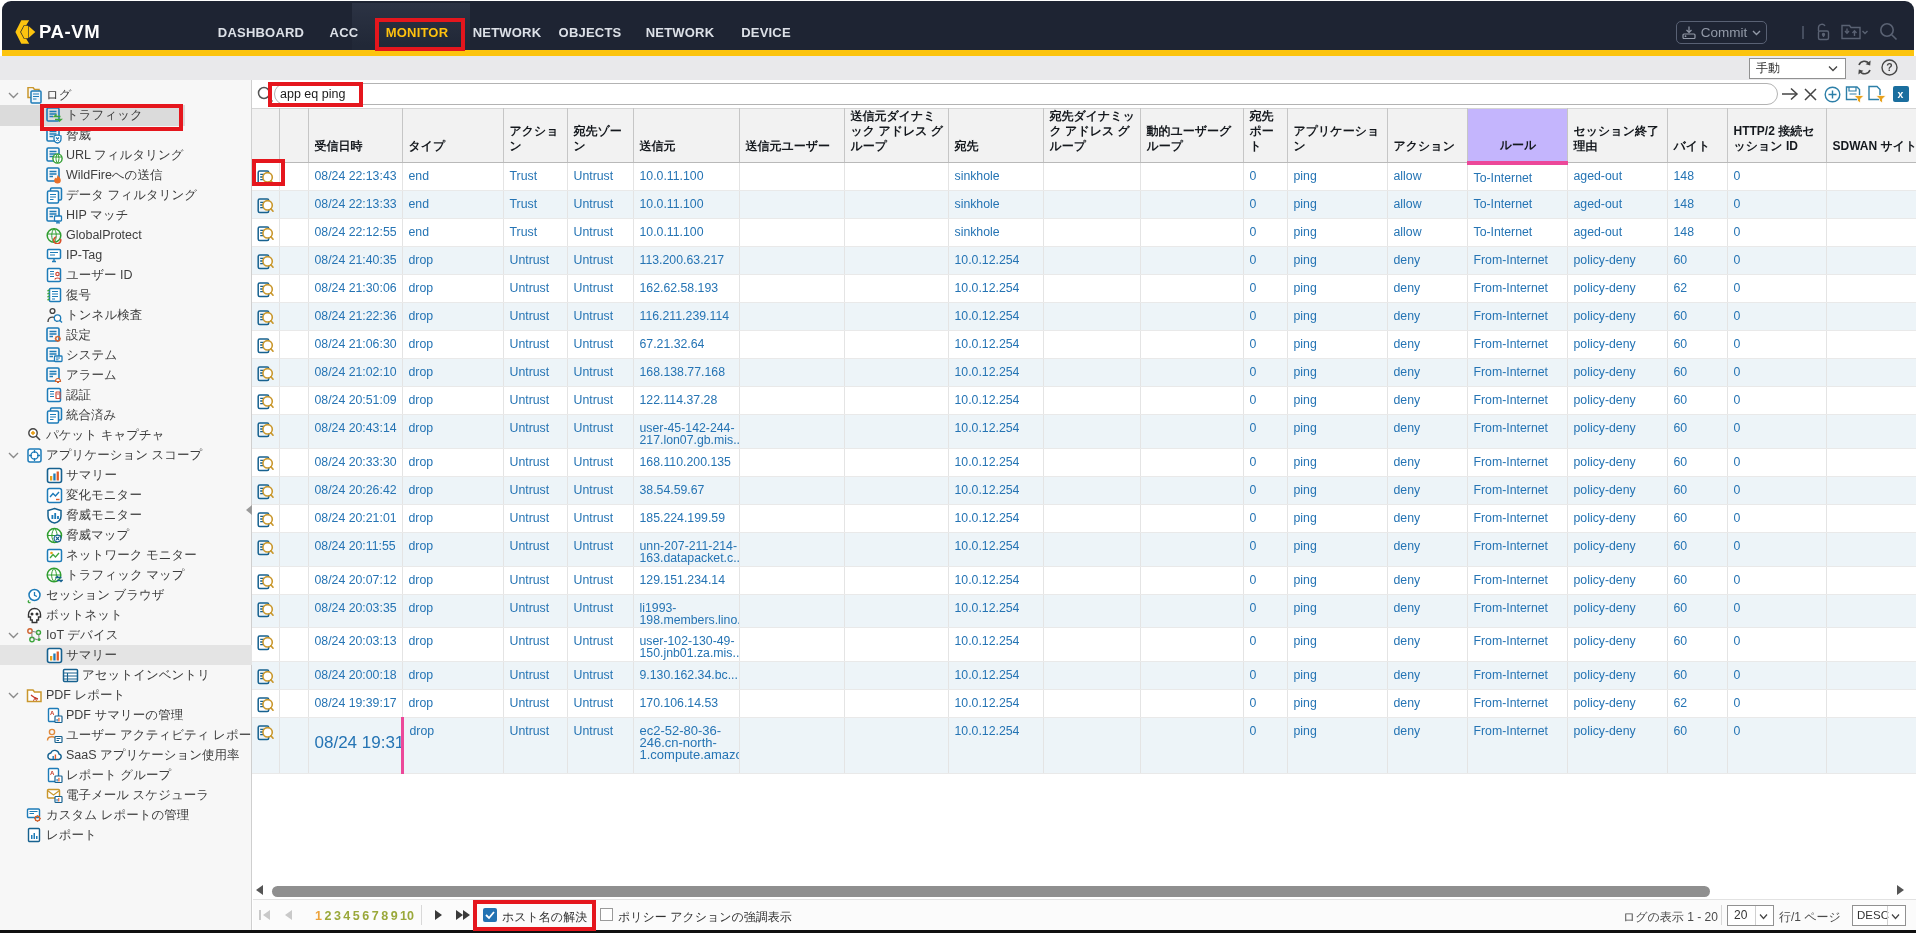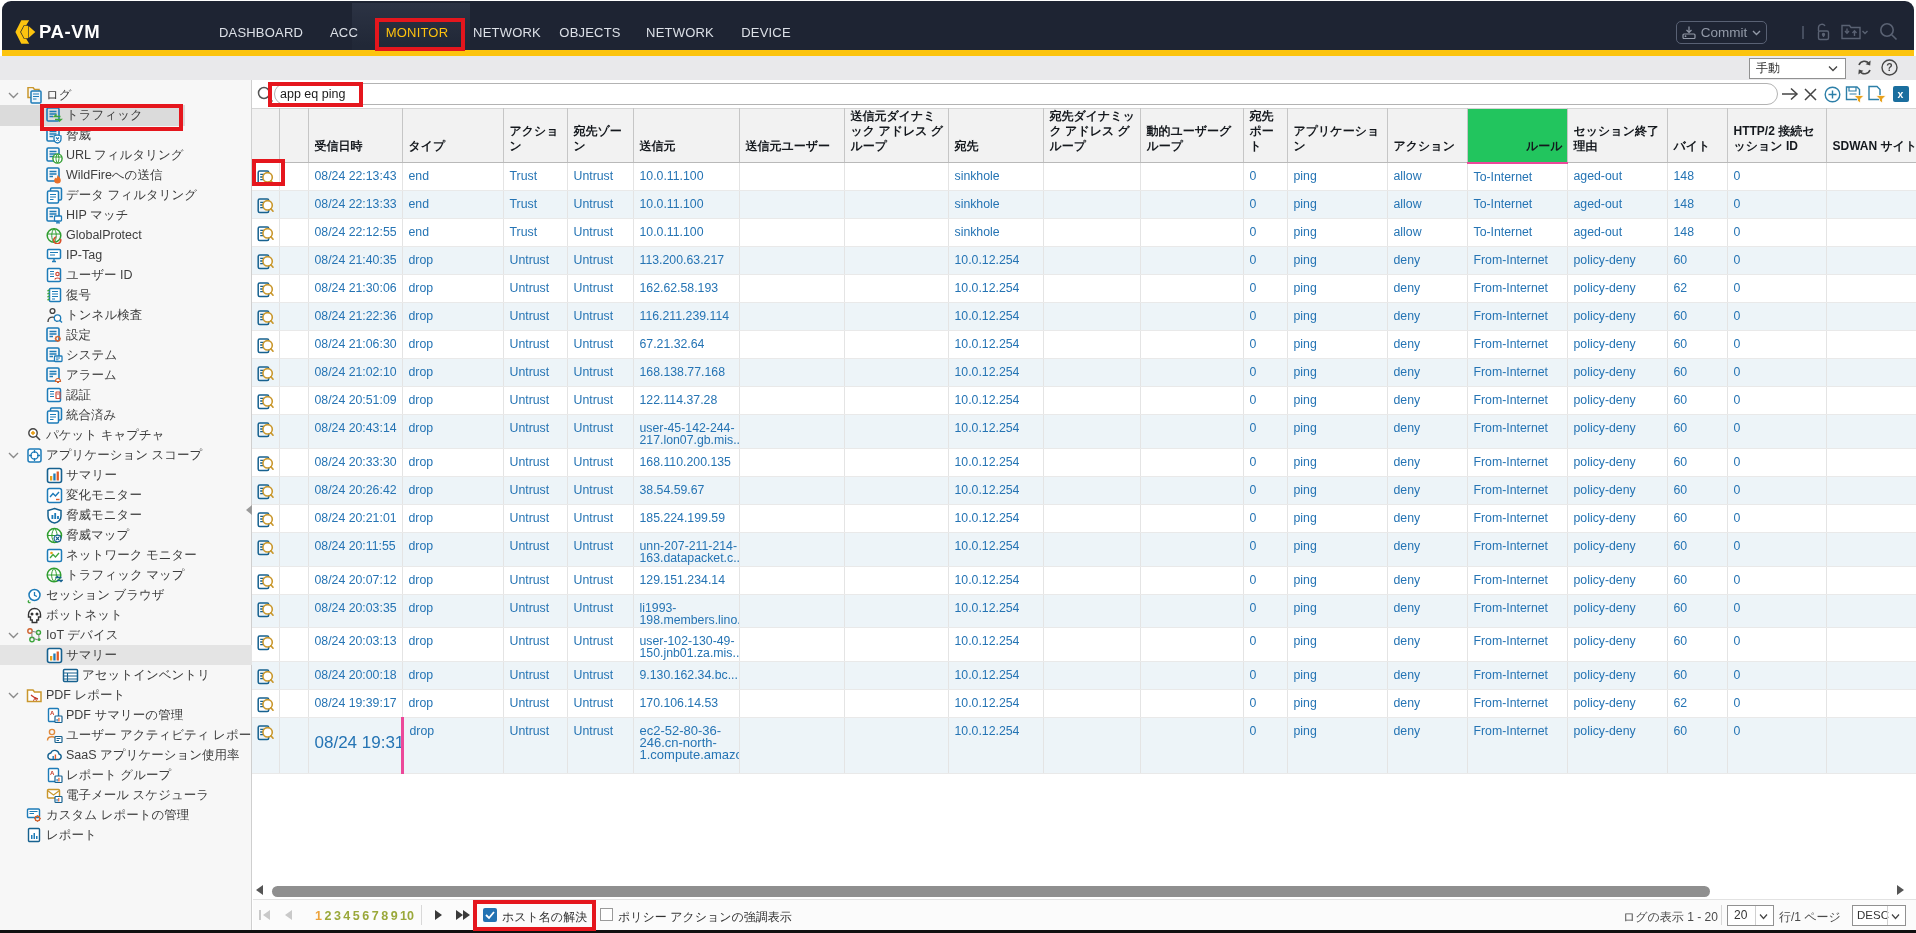--- a/index.html
+++ b/index.html
@@ -3,21 +3,21 @@
 <style>
 *{margin:0;padding:0;box-sizing:border-box}
 html,body{width:1916px;height:933px;overflow:hidden;background:#fff}
 body{font-family:"Liberation Sans",sans-serif;position:relative}
 #app{position:absolute;left:0;top:0;width:1916px;height:933px;overflow:hidden}
 .abs{position:absolute}
 .nav{left:2px;top:1px;width:1912px;height:49px;background:#1e2433;border-radius:9px 9px 0 0}
 .ybar{left:2px;top:50px;width:1912px;height:6px;background:#fcc40f}
 .toolbar{left:0;top:56px;width:1916px;height:24px;background:#e9e9eb}
 .sidebar{left:0;top:80px;width:252px;height:850px;background:#f7f7f7;border-right:1px solid #cfcfcf}
-.tab{top:0;height:50px;line-height:66px;font-size:13px;font-weight:400;letter-spacing:.2px;color:#dce0e7;transform:translateX(-50%)}
+.tab{top:0;height:50px;line-height:66px;font-size:13px;font-weight:700;letter-spacing:.2px;color:#dce0e7;transform:translateX(-50%)}
 .tab.on{color:#fec20e}
 .tabhl{left:352px;top:3px;width:118px;height:47px;background:linear-gradient(180deg,#2c3344,#212837 90%)}
 .ti{font-size:12.5px;color:#3e3e3e;line-height:20px;white-space:nowrap}
 .redbox{border:4px solid #e5161d;z-index:60}
 .th{font-size:12px;font-weight:700;color:#14181d}
 .blue{color:#2574b4}
 table{border-collapse:collapse;table-layout:fixed}
 td,th{overflow:hidden}
 .ftxt{font-size:12px;color:#4a4a4a}
 .sel{background:#fff;border:1px solid #919191;font-size:12px;color:#333}
@@ -506,21 +506,21 @@
           <th class="th" style="background:#f2f2f2;border-right:1px solid #c6c6c6;border-bottom:1px solid #b9b9b9;border-top:1px solid #d5d5d5;vertical-align:bottom;text-align:left;padding:0 4px 8px 6px;line-height:15px;font-weight:700">宛先ゾーン</th>
           <th class="th" style="background:#f2f2f2;border-right:1px solid #c6c6c6;border-bottom:1px solid #b9b9b9;border-top:1px solid #d5d5d5;vertical-align:bottom;text-align:left;padding:0 4px 8px 6px;line-height:15px;font-weight:700">送信元</th>
           <th class="th" style="background:#f2f2f2;border-right:1px solid #c6c6c6;border-bottom:1px solid #b9b9b9;border-top:1px solid #d5d5d5;vertical-align:bottom;text-align:left;padding:0 4px 8px 6px;line-height:15px;font-weight:700">送信元ユーザー</th>
           <th class="th" style="background:#f2f2f2;border-right:1px solid #c6c6c6;border-bottom:1px solid #b9b9b9;border-top:1px solid #d5d5d5;vertical-align:bottom;text-align:left;padding:0 4px 8px 6px;line-height:15px;font-weight:700">送信元ダイナミック アドレス グループ</th>
           <th class="th" style="background:#f2f2f2;border-right:1px solid #c6c6c6;border-bottom:1px solid #b9b9b9;border-top:1px solid #d5d5d5;vertical-align:bottom;text-align:left;padding:0 4px 8px 6px;line-height:15px;font-weight:700">宛先</th>
           <th class="th" style="background:#f2f2f2;border-right:1px solid #c6c6c6;border-bottom:1px solid #b9b9b9;border-top:1px solid #d5d5d5;vertical-align:bottom;text-align:left;padding:0 4px 8px 6px;line-height:15px;font-weight:700">宛先ダイナミック アドレス グループ</th>
           <th class="th" style="background:#f2f2f2;border-right:1px solid #c6c6c6;border-bottom:1px solid #b9b9b9;border-top:1px solid #d5d5d5;vertical-align:bottom;text-align:left;padding:0 4px 8px 6px;line-height:15px;font-weight:700">動的ユーザーグループ</th>
           <th class="th" style="background:#f2f2f2;border-right:1px solid #c6c6c6;border-bottom:1px solid #b9b9b9;border-top:1px solid #d5d5d5;vertical-align:bottom;text-align:left;padding:0 4px 8px 6px;line-height:15px;font-weight:700">宛先ポート</th>
           <th class="th" style="background:#f2f2f2;border-right:1px solid #c6c6c6;border-bottom:1px solid #b9b9b9;border-top:1px solid #d5d5d5;vertical-align:bottom;text-align:left;padding:0 4px 8px 6px;line-height:15px;font-weight:700">アプリケーション</th>
           <th class="th" style="background:#f2f2f2;border-right:1px solid #c6c6c6;border-bottom:1px solid #b9b9b9;border-top:1px solid #d5d5d5;vertical-align:bottom;text-align:left;padding:0 4px 8px 6px;line-height:15px;font-weight:700">アクション</th>
-          <th class="th" style="background:#22c55e;border-right:1px solid #c6c6c6;border-bottom:2px solid #ec4899;border-top:1px solid #d5d5d5;vertical-align:bottom;text-align:right;padding:0 4px 8px 6px;line-height:15px;font-weight:700">ルール</th>
+          <th class="th" style="background:#c4b5fd;border-right:1px solid #c6c6c6;border-bottom:4px solid #ec4899;border-top:1px solid #d5d5d5;vertical-align:bottom;text-align:center;padding:0 4px 8px 6px;line-height:15px;font-weight:700">ルール</th>
           <th class="th" style="background:#f2f2f2;border-right:1px solid #c6c6c6;border-bottom:1px solid #b9b9b9;border-top:1px solid #d5d5d5;vertical-align:bottom;text-align:left;padding:0 4px 8px 6px;line-height:15px;font-weight:700">セッション終了理由</th>
           <th class="th" style="background:#f2f2f2;border-right:1px solid #c6c6c6;border-bottom:1px solid #b9b9b9;border-top:1px solid #d5d5d5;vertical-align:bottom;text-align:left;padding:0 4px 8px 6px;line-height:15px;font-weight:700">バイト</th>
           <th class="th" style="background:#f2f2f2;border-right:1px solid #c6c6c6;border-bottom:1px solid #b9b9b9;border-top:1px solid #d5d5d5;vertical-align:bottom;text-align:left;padding:0 4px 8px 6px;line-height:15px;font-weight:700">HTTP/2 接続セッション ID</th>
           <th class="th" style="background:#f2f2f2;border-right:1px solid #c6c6c6;border-bottom:1px solid #b9b9b9;border-top:1px solid #d5d5d5;vertical-align:bottom;text-align:left;padding:0 4px 8px 6px;line-height:15px;font-weight:700">SDWAN サイト名</th>
         </tr>
         <tr style="height:28px">
           <td class="blue" style="border-right:1px solid #e4e4e4;border-bottom:1px solid #e9e9e9;vertical-align:top;padding:7px 0 0 5px;white-space:nowrap;font-size:12.3px;line-height:12px"><svg width="17" height="16" viewBox="0 0 17 16">
               <rect x="1.2" y="1" width="10.5" height="13.5" rx="1.5" fill="none" stroke="#16618f" stroke-width="1.5"></rect>
               <path d="M3.2 4.3 H9.5 M3.2 7 H9.5 M3.2 9.7 H7" stroke="#16618f" stroke-width="1.3"></path>
               <circle cx="10.6" cy="7.3" r="4.7" fill="#fff" stroke="#c9972c" stroke-width="1.6"></circle>

